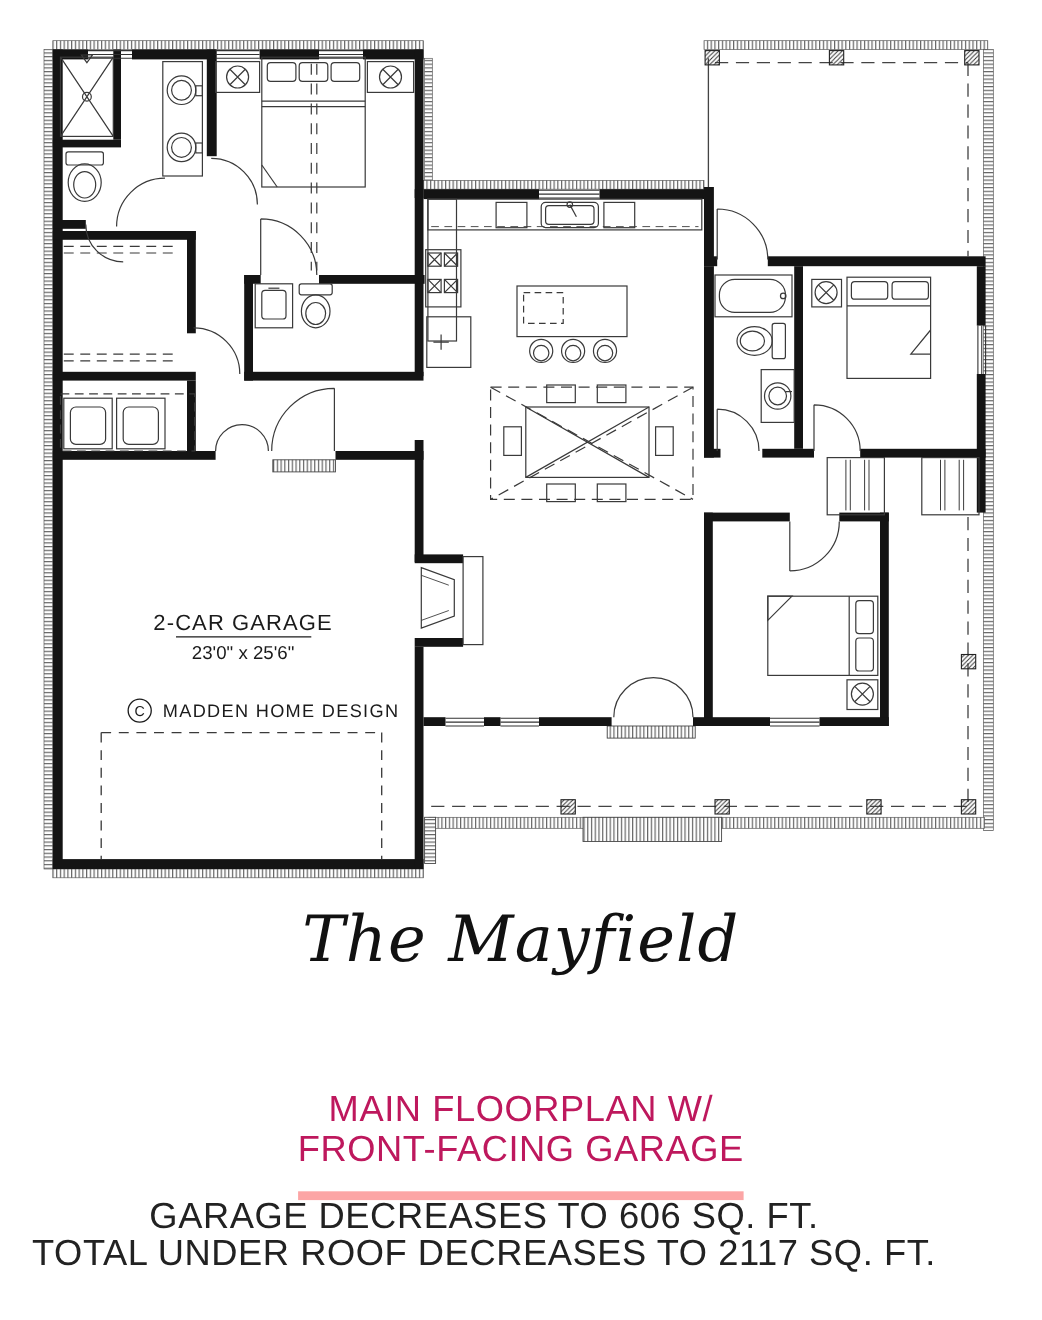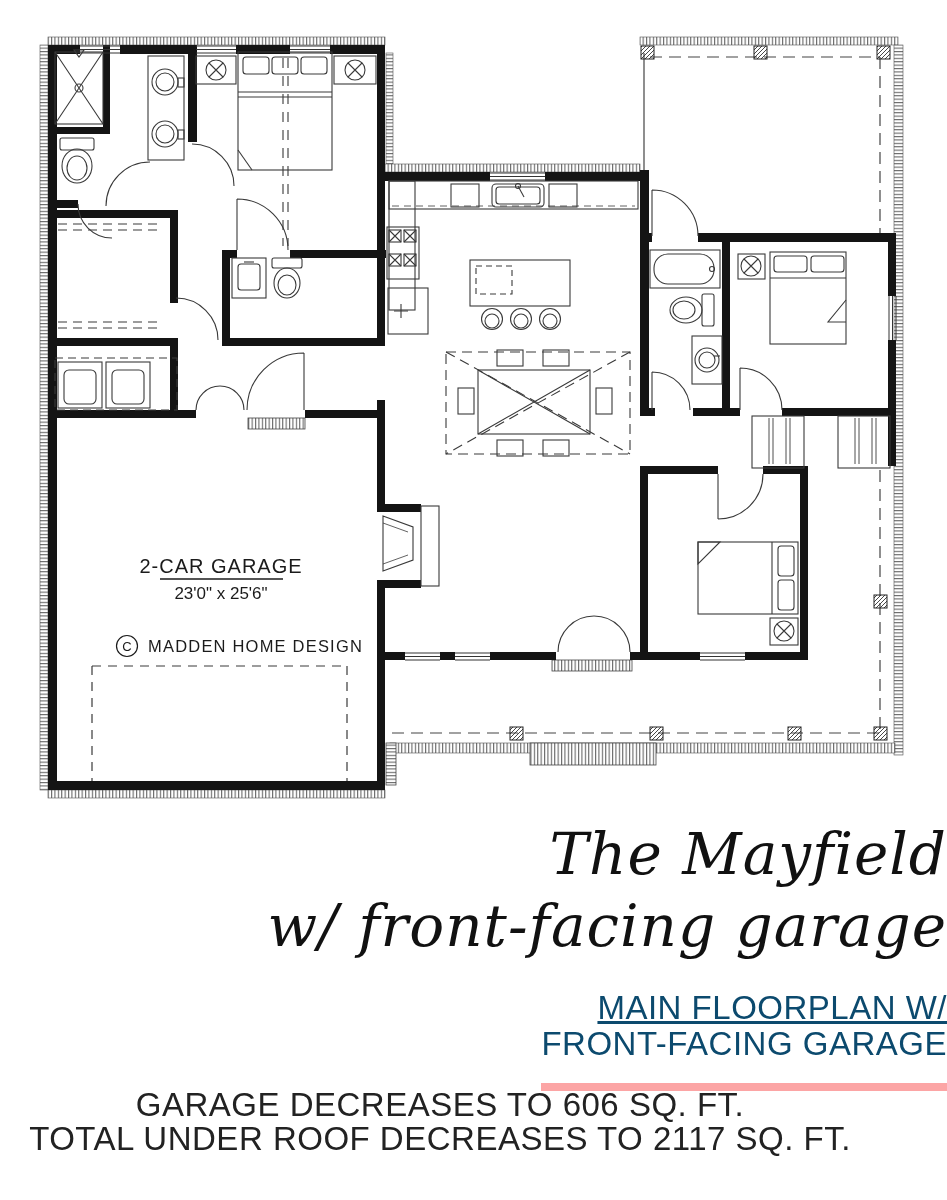--- a/index.html
+++ b/index.html
@@ -1,24 +1,24 @@
 <!DOCTYPE html>
 <html><head>
 <meta charset="utf-8">
 <style>
   html,body{margin:0;padding:0;background:#fff;}
   .page{position:relative;width:947px;height:1200px;background:#fff;overflow:hidden;
         font-family:"Liberation Sans", sans-serif;color:#1b1b1b;border-radius:23px;}
   .plan-wrap{position:absolute;left:0;top:0;width:947px;height:810px;}
   svg text{font-family:"Liberation Sans", sans-serif;fill:#1b1b1b;}
-  .script-title{position:absolute;left:0;top:818px;width:947px;text-align:right;
+  .script-title{position:absolute;left:0;top:818px;width:947px;text-align:center;
         font-family:"DejaVu Serif", serif;font-style:italic;font-weight:500;
         font-size:58px;line-height:72px;letter-spacing:1px;color:#111;}
-  .subtitle{position:absolute;left:0;top:990px;width:947px;text-align:right;
-        font-size:33px;line-height:36px;letter-spacing:0.5px;color:#0c4a6e;text-decoration:underline;}
+  .subtitle{position:absolute;left:0;top:990px;width:947px;text-align:center;
+        font-size:33px;line-height:36px;letter-spacing:0.5px;color:#be185d;}
   .subtitle .ul{display:inline-block;border-bottom:8px solid #fca5a5;padding-bottom:21px;}
   .notes{position:absolute;left:0;top:1088px;width:880px;text-align:center;
         font-size:33px;line-height:34px;letter-spacing:0.5px;color:#222;}
 </style>
 </head>
 <body>
 
 <div class="page">
   <div class="plan-wrap">
   <svg width="947" height="810" viewBox="0 0 947 810" xmlns="http://www.w3.org/2000/svg">
@@ -386,21 +386,20 @@
         <circle cx="127" cy="646" r="10.5" stroke="#1b1b1b" stroke-width="1.2" fill="none"></circle>
         <text x="127" y="651" font-size="13" text-anchor="middle">C</text>
         <text x="148" y="652" font-size="16.5" letter-spacing="1.2">MADDEN HOME DESIGN</text>
       </g>
     </g>
   </svg>
   </div>
 
   <div class="script-title">
     <div>The Mayfield</div>
-    <div>w/ front-facing garage</div>
   </div>
 
   <div class="subtitle">
     <div>MAIN FLOORPLAN W/</div>
     <div><span class="ul">FRONT-FACING GARAGE</span></div>
   </div>
 
   <div class="notes">
     <div>GARAGE DECREASES TO 606 SQ. FT.</div>
     <div>TOTAL UNDER ROOF DECREASES TO 2117 SQ. FT.</div>

